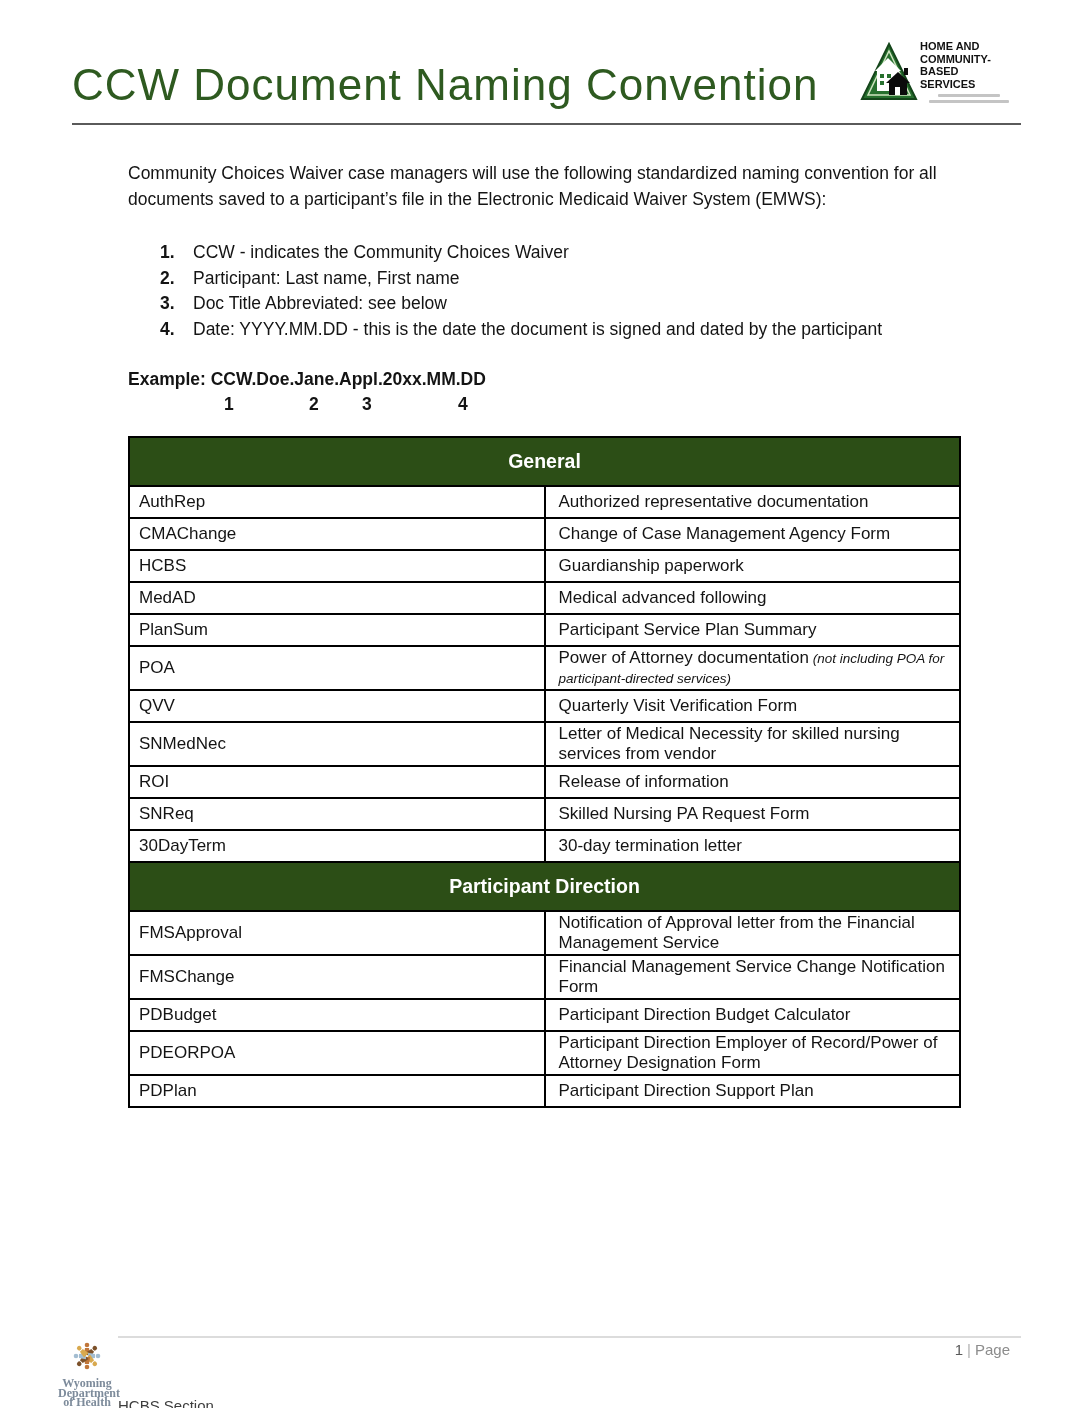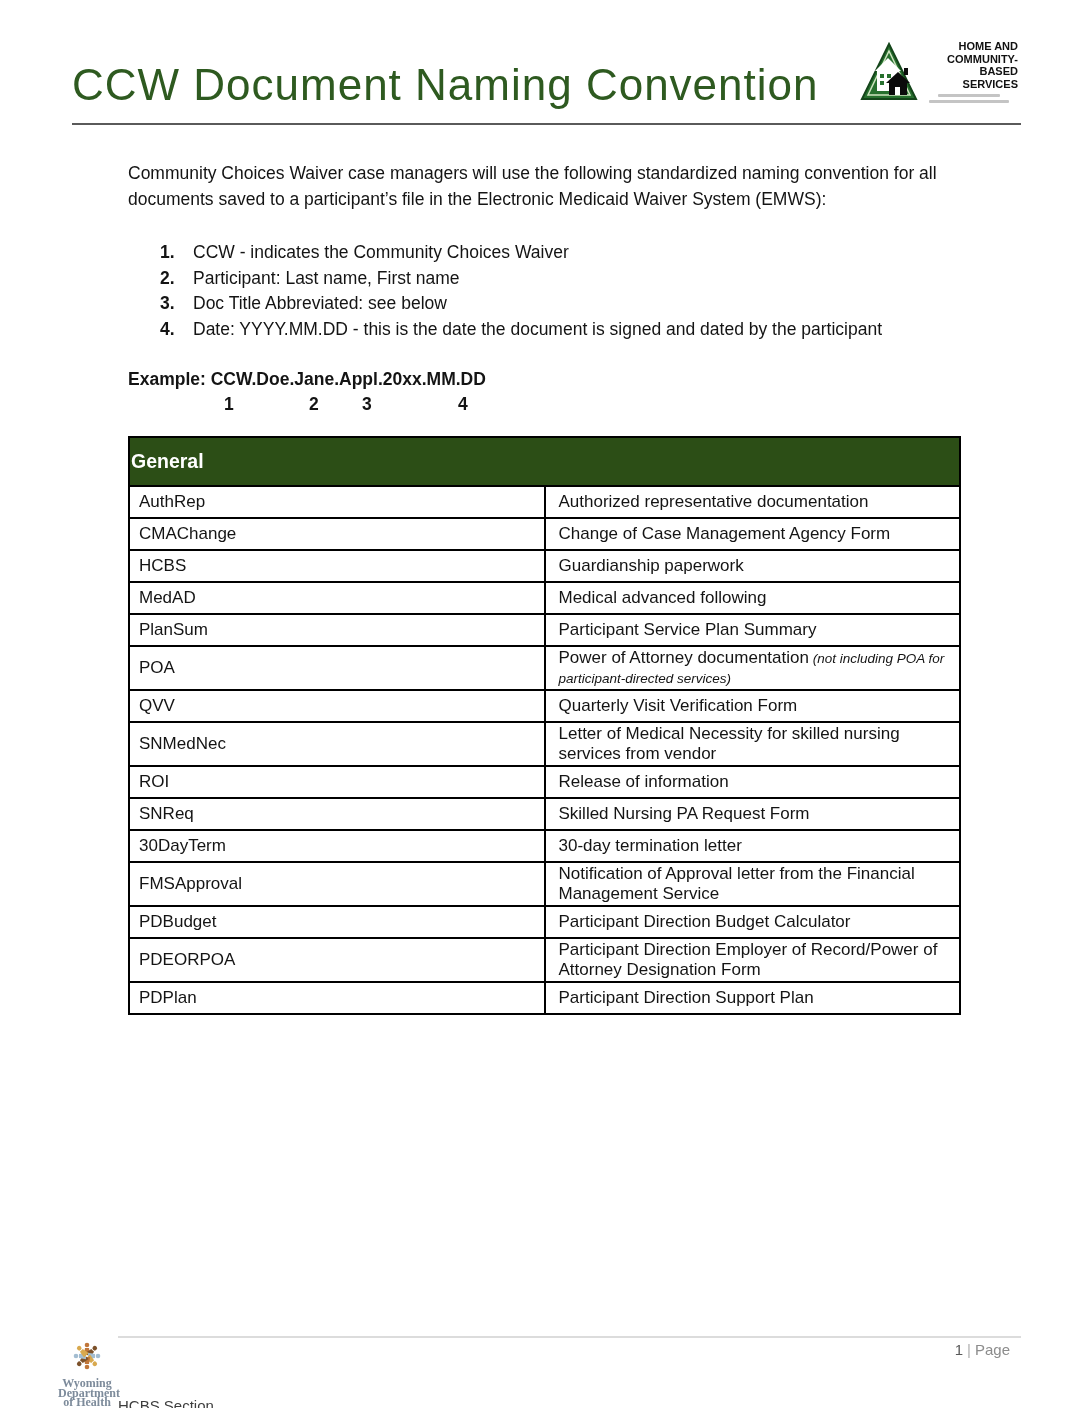--- a/index.html
+++ b/index.html
@@ -18,21 +18,21 @@
 
   
   .doc-title{
     position:absolute;left:72px;top:60px;
     font-size:44px;font-weight:400;letter-spacing:1px;
     color:var(--title-green);white-space:nowrap;
   }
   .hcbs-logo{position:absolute;left:860px;top:42px;width:58px;height:60px;}
   .hcbs-logo-text{
     position:absolute;left:920px;top:40px;width:98px;
-    text-align:right;font-weight:bold;font-size:11px;line-height:12.5px;color:#111;
+    text-align:left;font-weight:bold;font-size:11px;line-height:12.5px;color:#111;
   }
   .fineprint{margin:4px auto 0;background:#c4c4c4;height:3px;border-radius:1px;}
   .fineprint.l1{width:62px;}
   .fineprint.l2{width:80px;margin-top:3px;}
   .header-rule{
     position:absolute;left:72px;top:123px;width:949px;height:2px;
     background:#b3b3b3;border-bottom:2px solid #5a5a5a;
   }
 
   
@@ -54,21 +54,21 @@
   .example-markers .m3{left:330px;}
 
   
   table.doc-table{
     position:absolute;left:128px;top:436px;width:833px;
     border-collapse:collapse;table-layout:fixed;
   }
   table.doc-table th, table.doc-table td{border:2px solid #000;}
   table.doc-table th.section-title{
     background:var(--band-green);color:#fff;
-    font-size:19.5px;font-weight:bold;height:49px;text-align:left;
+    font-size:19.5px;font-weight:bold;height:49px;text-align:center;
   }
   table.doc-table td{height:32px;font-size:17px;vertical-align:middle;}
   table.doc-table td.abbr{width:169px;padding-left:9px;}
   table.doc-table td.desc{padding-left:13px;}
   table.doc-table .note{font-style:italic;font-size:13.5px;}
 
   
   .footer-rule{position:absolute;left:118px;top:1336px;width:903px;height:2px;background:#dcdcdc;}
   .footer-left{position:absolute;left:118px;top:1341px;font-size:15px;line-height:26px;color:#3d3d3d;white-space:pre;}
   .footer-right{position:absolute;top:1341px;right:78px;font-size:15px;color:#595959;}
@@ -185,23 +185,30 @@
           <td class="desc">Release of information</td>
         </tr>
         <tr class="data-row">
           <td class="abbr">SNReq</td>
           <td class="desc">Skilled Nursing PA Request Form</td>
         </tr>
         <tr class="data-row">
           <td class="abbr">30DayTerm</td>
           <td class="desc">30-day termination letter</td>
         </tr>
+        <tr class="section-row">
+          <th class="section-title" colspan="2">Participant Direction</th>
+        </tr>
         <tr class="data-row">
           <td class="abbr">FMSApproval</td>
           <td class="desc">Notification of Approval letter from the Financial Management Service</td>
+        </tr>
+        <tr class="data-row">
+          <td class="abbr">FMSChange</td>
+          <td class="desc">Financial Management Service Change Notification Form</td>
         </tr>
         <tr class="data-row">
           <td class="abbr">PDBudget</td>
           <td class="desc">Participant Direction Budget Calculator</td>
         </tr>
         <tr class="data-row">
           <td class="abbr">PDEORPOA</td>
           <td class="desc">Participant Direction Employer of Record/Power of Attorney Designation Form</td>
         </tr>
         <tr class="data-row">

